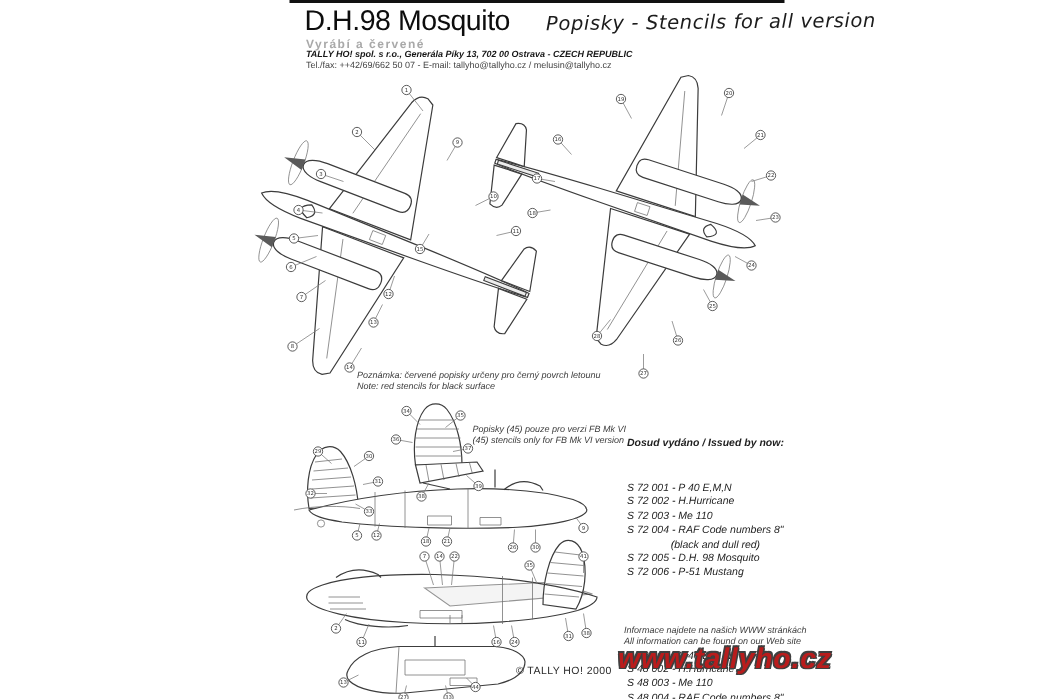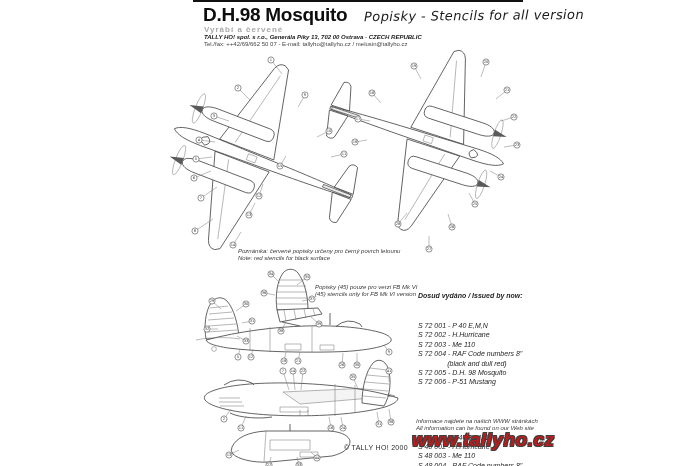--- a/index.html
+++ b/index.html
@@ -1,21 +1,21 @@
 <!DOCTYPE html>
 <html><head>
 <meta charset="utf-8">
 <style>
   html,body{margin:0;padding:0;background:#fff;}
   .page{position:relative;width:700px;height:466px;background:#ffffff;overflow:hidden;
         font-family:"Liberation Sans",sans-serif;color:#222;}
   .abs{position:absolute;}
   
   .top-rule{left:193px;top:0;width:330px;height:2px;background:#111;}
-  .title{left:203px;top:4px;font-size:19px;font-weight:bold;letter-spacing:-0.3px;color:#0d0d0d;}
+  .title{left:203px;top:4px;font-size:19px;font-weight:normal;letter-spacing:-0.3px;color:#0d0d0d;}
   .subtitle{left:204px;top:25px;font-size:8px;font-weight:bold;letter-spacing:1px;color:#a9a9a9;}
   .address{left:204px;top:34px;font-size:6px;font-weight:bold;font-style:italic;color:#161616;}
   .contact{left:204px;top:41px;font-size:6px;color:#454545;}
   .tagline{left:364px;top:8px;font-size:13px;font-style:italic;letter-spacing:0.4px;color:#1c1c1c;
            font-family:"DejaVu Sans",sans-serif;transform:rotate(-0.6deg);}
   
   .note-surface{left:238px;top:248px;font-size:6px;font-style:italic;color:#3a3a3a;line-height:7px;}
   .note-fb{left:315px;top:284px;font-size:6px;font-style:italic;color:#3a3a3a;line-height:7px;}
   
   .issued{left:418px;top:272px;font-size:7px;font-style:italic;color:#1f1f1f;line-height:9.4px;white-space:pre;}

